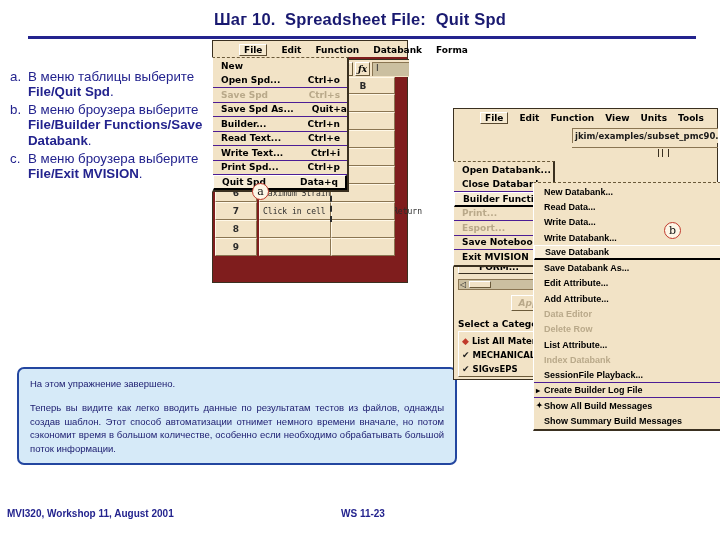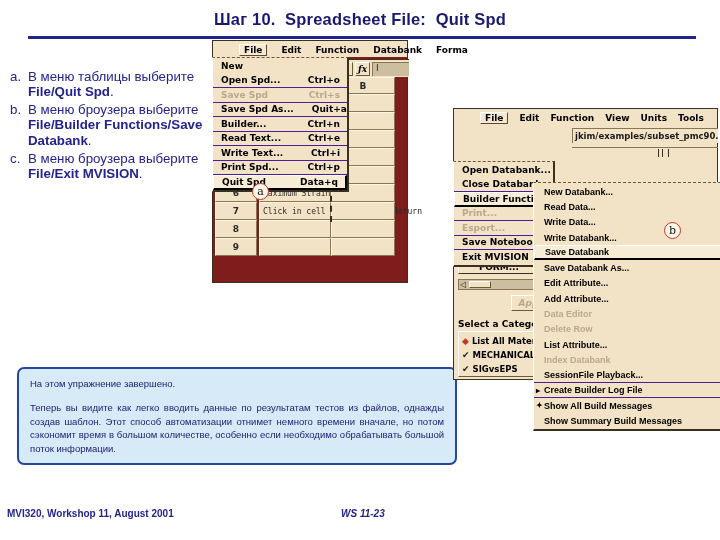--- a/index.html
+++ b/index.html
@@ -289,21 +289,21 @@
   .notebox p { margin: 0; }
   .notebox p.sp { margin-top: 10px; text-align: justify; }
 
   
   .footer-left {
     position: absolute; left: 7px; top: 508px;
     font-size: 10px; font-weight: bold; color: #23238e;
   }
   .footer-right {
     position: absolute; left: 341px; top: 508px;
-    font-size: 10px; font-weight: bold; color: #23238e; font-style: italic;
+    font-size: 10px; font-weight: bold; color: #23238e;
   }
 </style>
 </head>
 <body>
 
 <div id="slide">
 
   <div class="title">Шаг 10.  Spreadsheet File:  Quit Spd</div>
   <div class="title-rule"></div>
 

